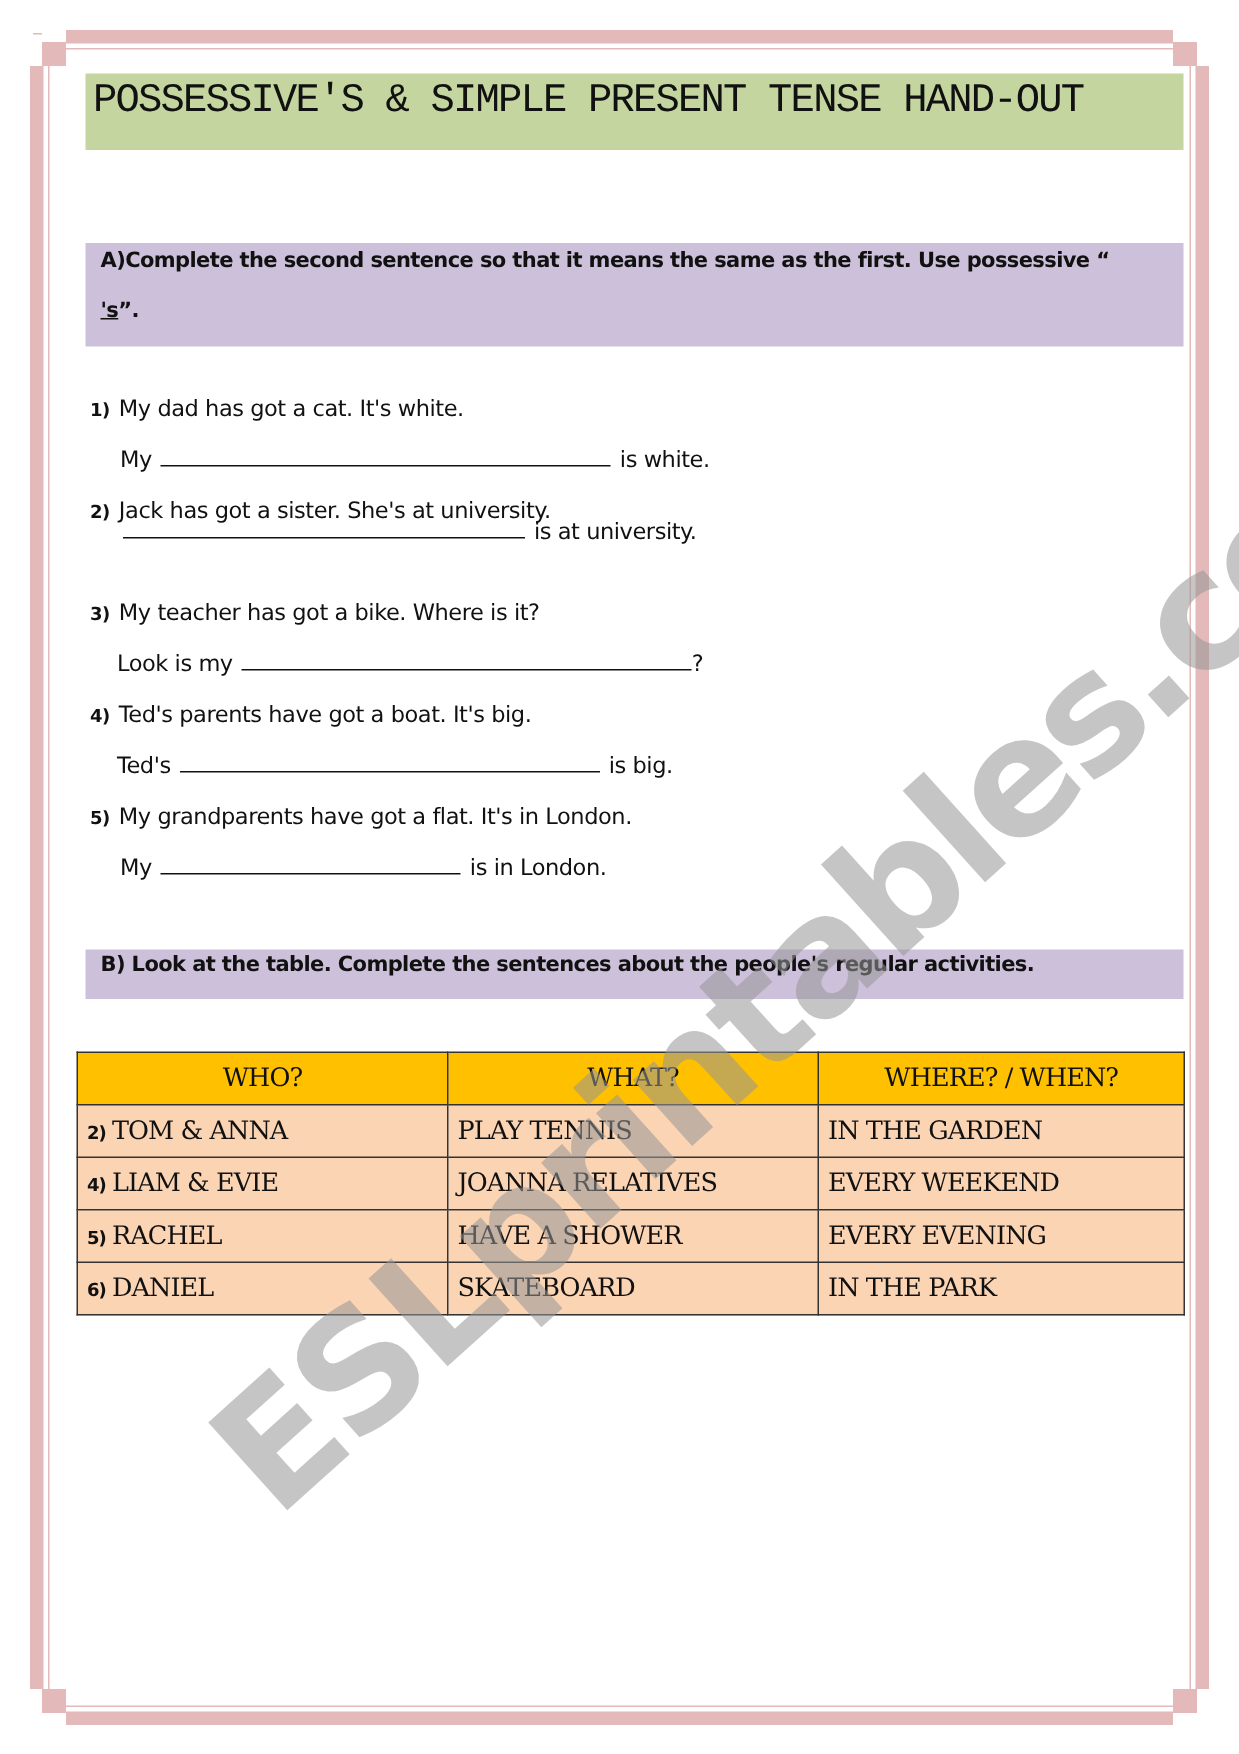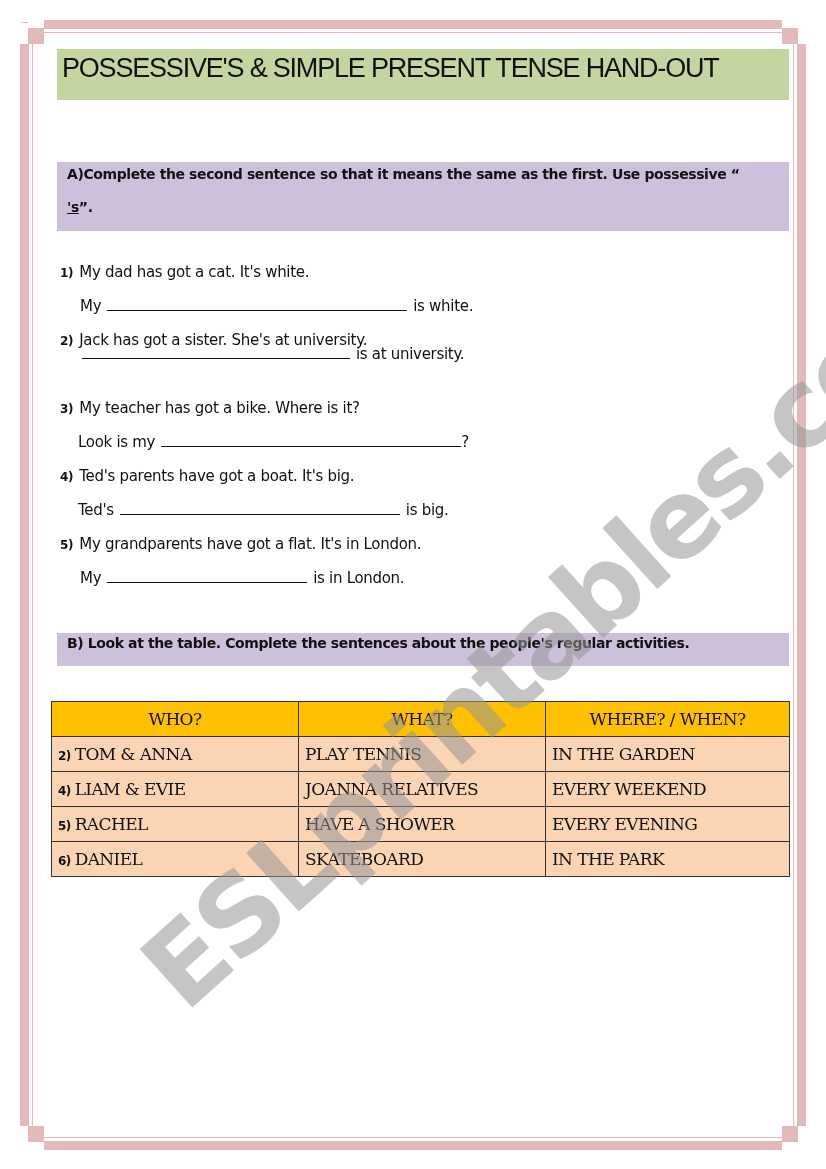--- a/index.html
+++ b/index.html
@@ -8,21 +8,21 @@
 
     
     .bar { position: absolute; background: #e3b9b9; }
     .thin { position: absolute; background: #e3b9b9; }
 
     .corner { position: absolute; width: 16px; height: 16px; background: #e3b9b9; }
 
     .title-band { position: absolute; left: 57px; top: 49px; width: 732px; height: 51px;
                   background: #c4d59f; }
     .title { position: absolute; left: 62px; top: 50px; width: 722px;
-             font-family: Liberation Sans, sans-serif; font-size: 27px; letter-spacing: -1.2px;
+             font-family: Liberation Mono, monospace; font-size: 27px; letter-spacing: -1.2px;
              white-space: nowrap; line-height: 36px; }
 
     .section-band { position: absolute; left: 57px; width: 732px; background: #ccc0da; }
     .secA { top: 162px; height: 69px; }
     .secB { top: 633px; height: 33px; }
     .sec-text { position: absolute; left: 67px; font-family: "DejaVu Sans", sans-serif;
                 font-weight: bold; font-size: 14px; letter-spacing: -0.4px; line-height: 18px; }
     .secA-text { top: 165px; width: 725px; }
     .secA-text2 { top: 198px; }
     .secB-text { top: 634px; white-space: nowrap; }

